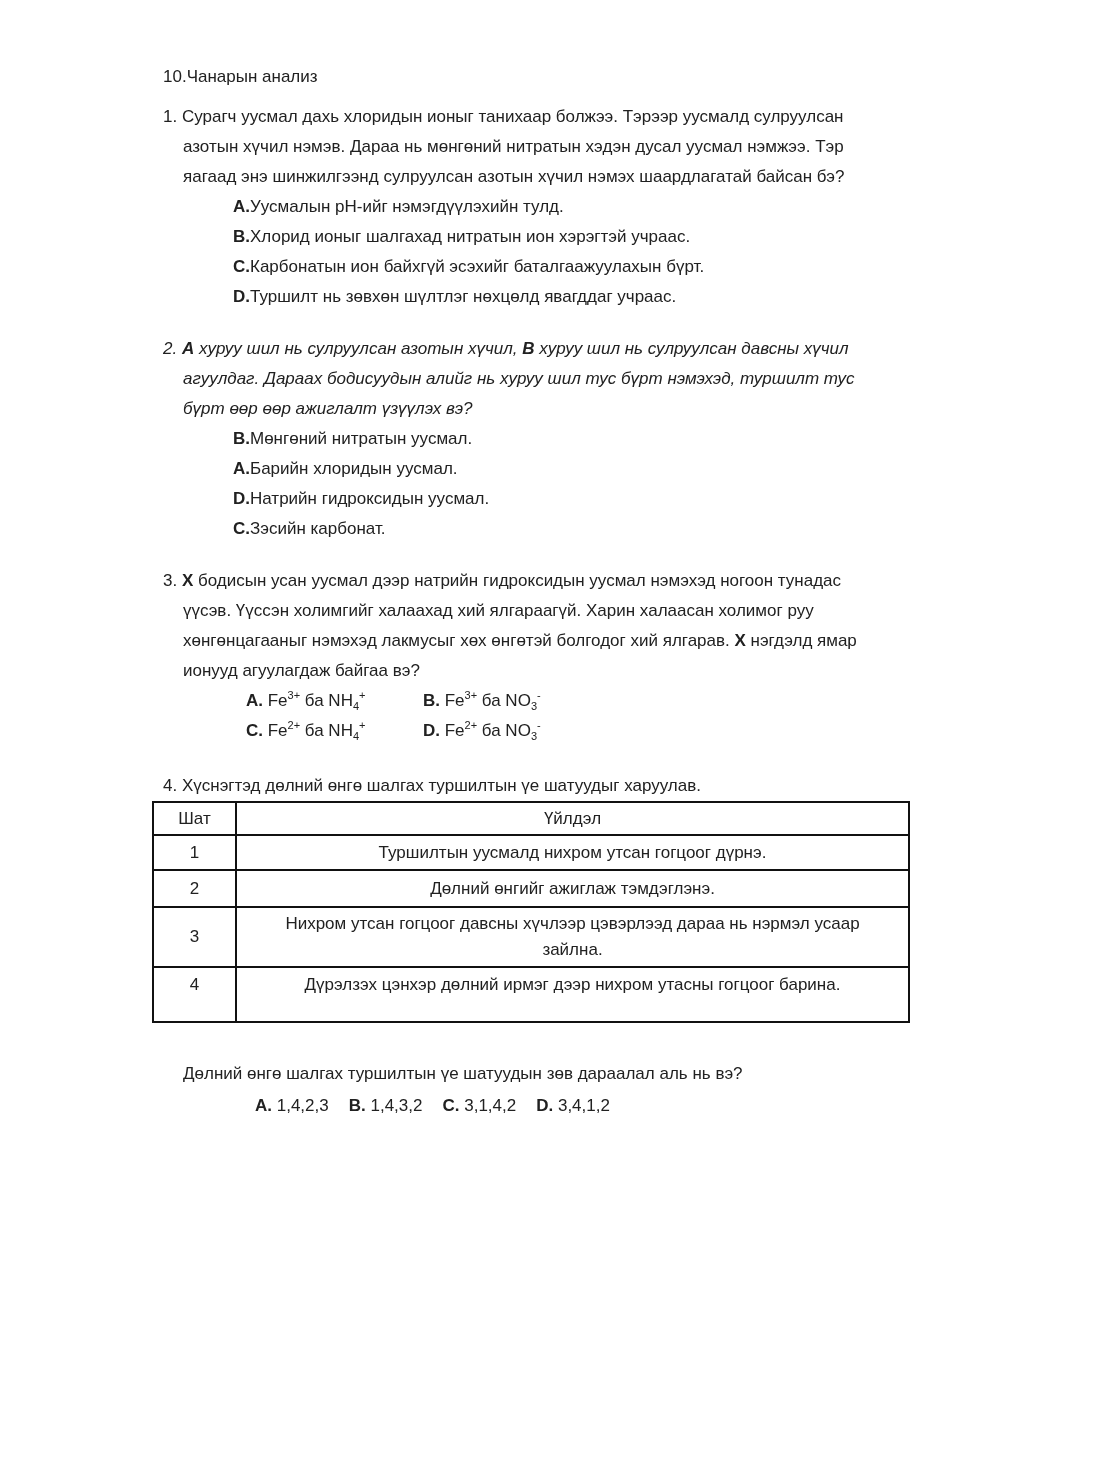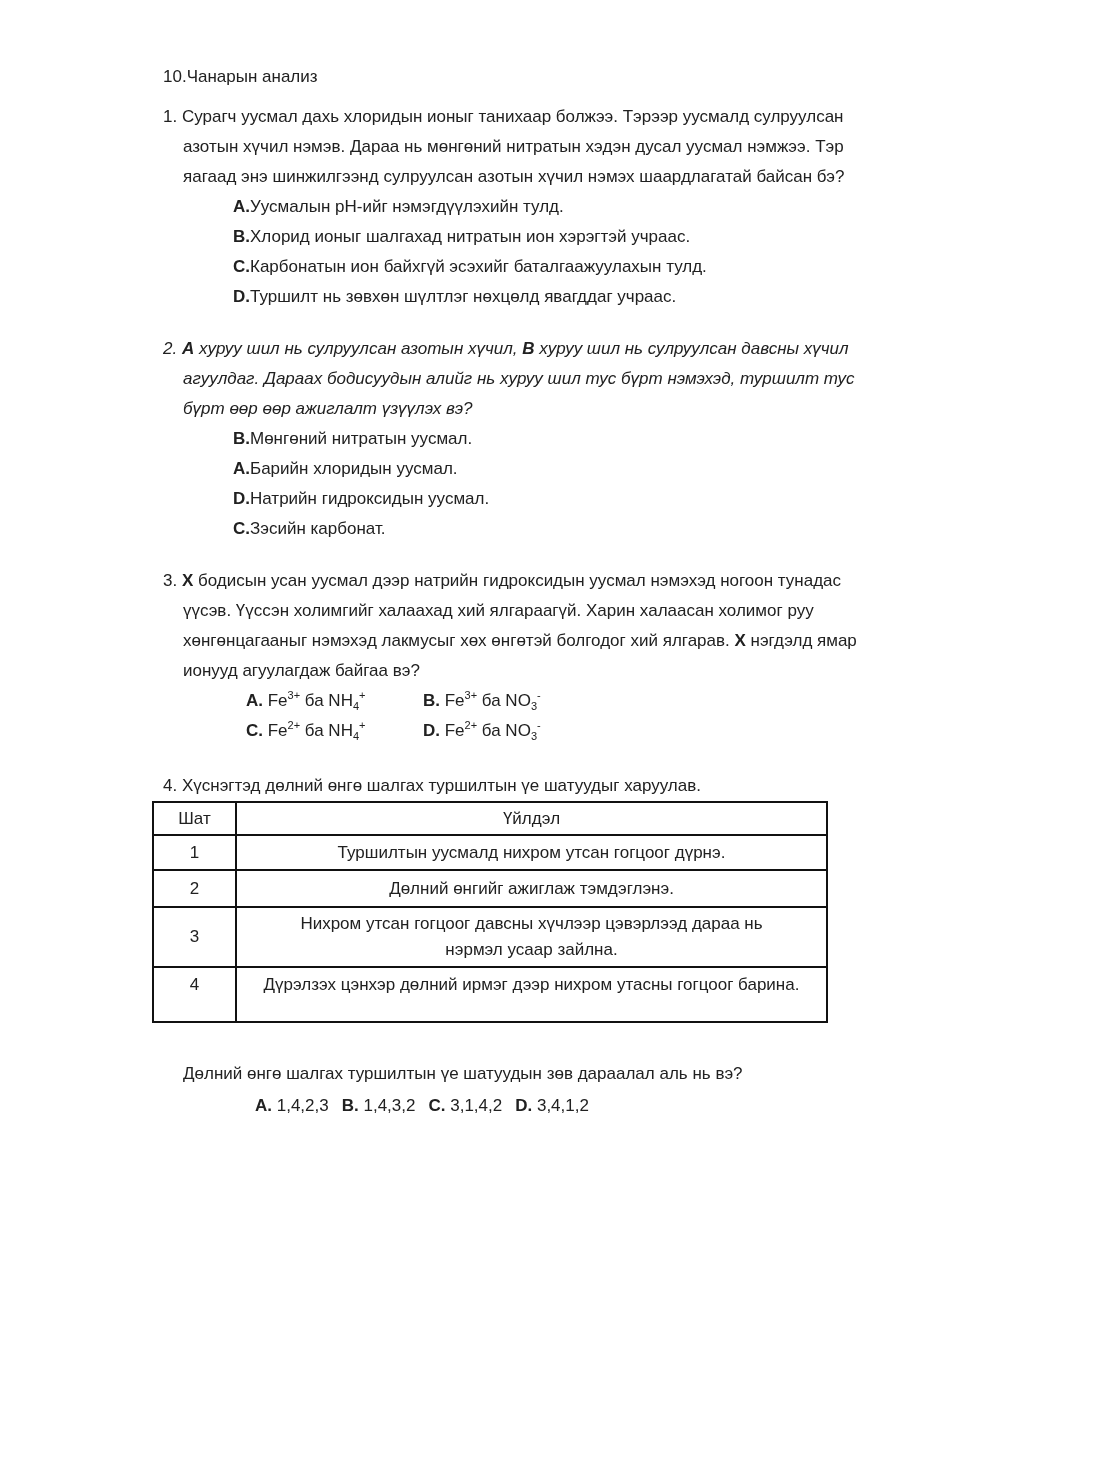--- a/index.html
+++ b/index.html
@@ -38,21 +38,21 @@
     grid-template-columns: 177px auto;
     justify-content: start;
   }
   .formula { line-height: 30px; white-space: nowrap; }
   sup { font-size: 11px; line-height: 0; vertical-align: super; }
   sub { font-size: 11px; line-height: 0; vertical-align: sub; }
 
   table {
     border-collapse: collapse;
     margin-left: -11px;
-    width: 676px;
+    width: 758px;
     table-layout: fixed;
     line-height: 26px;
   }
   th, td {
     border: 2px solid #111111;
     text-align: center;
     font-weight: normal;
     vertical-align: middle;
     padding: 2px 4px;
   }
@@ -63,35 +63,35 @@
   tr.t-row3   { height: 60px; }
   tr.t-row4   { height: 55px; }
   tr.t-row3 td.action { padding: 2px 35px; border-radius: 13px; }
   tr.t-row4 td { vertical-align: top; padding-top: 4px; }
 
   .closing { margin-left: 20px; margin-top: 36px; }
   .final-options {
     margin-left: 92px;
     margin-top: 2px;
     display: flex;
-    gap: 13px;
+    gap: 20px;
   }
 </style>
 </head>
 <body>
 
 <div class="page">
 
   <div class="title">10.Чанарын анализ</div>
 
   <div class="question q1"><span class="qnum">1.</span> <span>Сурагч уусмал дахь хлоридын ионыг танихаар болжээ. Тэрээр уусмалд сулруулсан азотын хүчил нэмэв. Дараа нь мөнгөний нитратын хэдэн дусал уусмал нэмжээ. Тэр яагаад энэ шинжилгээнд сулруулсан азотын хүчил нэмэх шаардлагатай байсан бэ?</span></div>
   <div class="options">
     <div class="opt"><b>A.</b><span>Уусмалын pH-ийг нэмэгдүүлэхийн тулд.</span></div>
     <div class="opt"><b>B.</b><span>Хлорид ионыг шалгахад нитратын ион хэрэгтэй учраас.</span></div>
-    <div class="opt"><b>C.</b><span>Карбонатын ион байхгүй эсэхийг баталгаажуулахын тулд.</span></div>
+    <div class="opt"><b>C.</b><span>Карбонатын ион байхгүй эсэхийг баталгаажуулахын бүрт.</span></div>
     <div class="opt"><b>D.</b><span>Туршилт нь зөвхөн шүлтлэг нөхцөлд явагддаг учраас.</span></div>
   </div>
 
   <div class="question q2"><span class="qnum">2.</span> <b>A</b><span> хуруу шил нь сулруулсан азотын хүчил, </span><b>B</b><span> хуруу шил нь сулруулсан давсны хүчил агуулдаг. Дараах бодисуудын алийг нь хуруу шил тус бүрт нэмэхэд, туршилт тус бүрт өөр өөр ажиглалт үзүүлэх вэ?</span></div>
   <div class="options">
     <div class="opt"><b>B.</b><span>Мөнгөний нитратын уусмал.</span></div>
     <div class="opt"><b>A.</b><span>Барийн хлоридын уусмал.</span></div>
     <div class="opt"><b>D.</b><span>Натрийн гидроксидын уусмал.</span></div>
     <div class="opt"><b>C.</b><span>Зэсийн карбонат.</span></div>
   </div>

